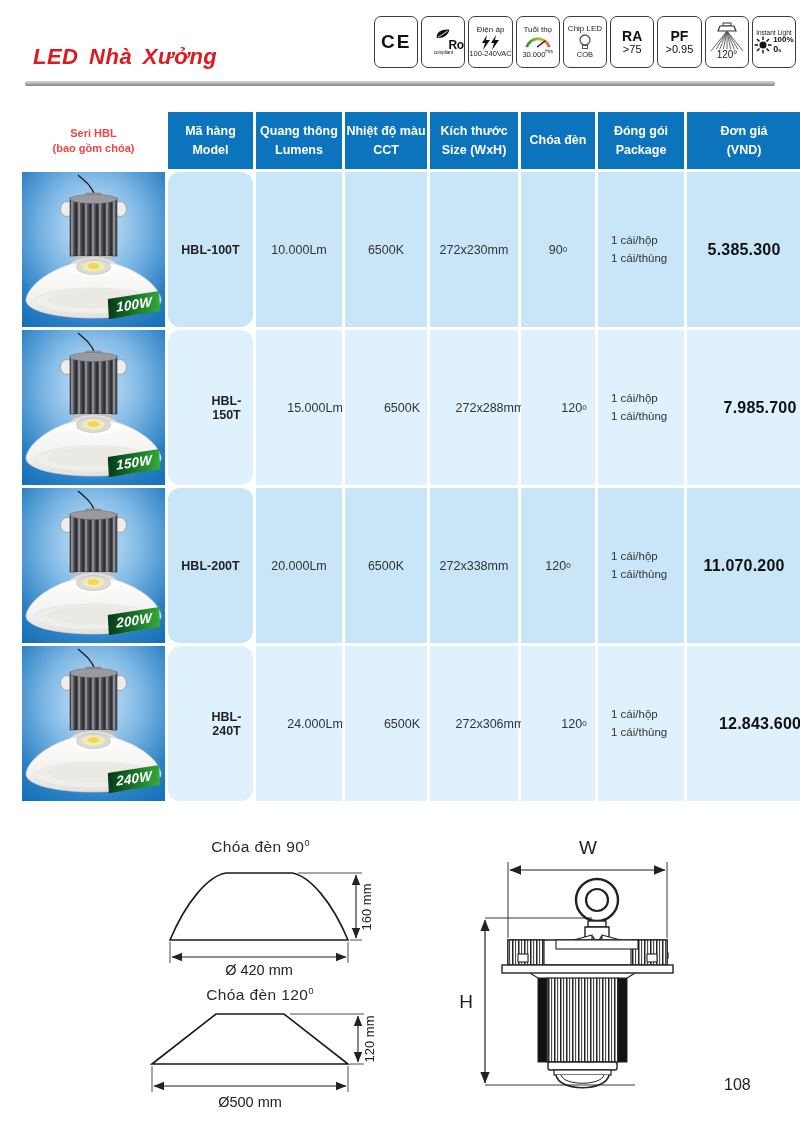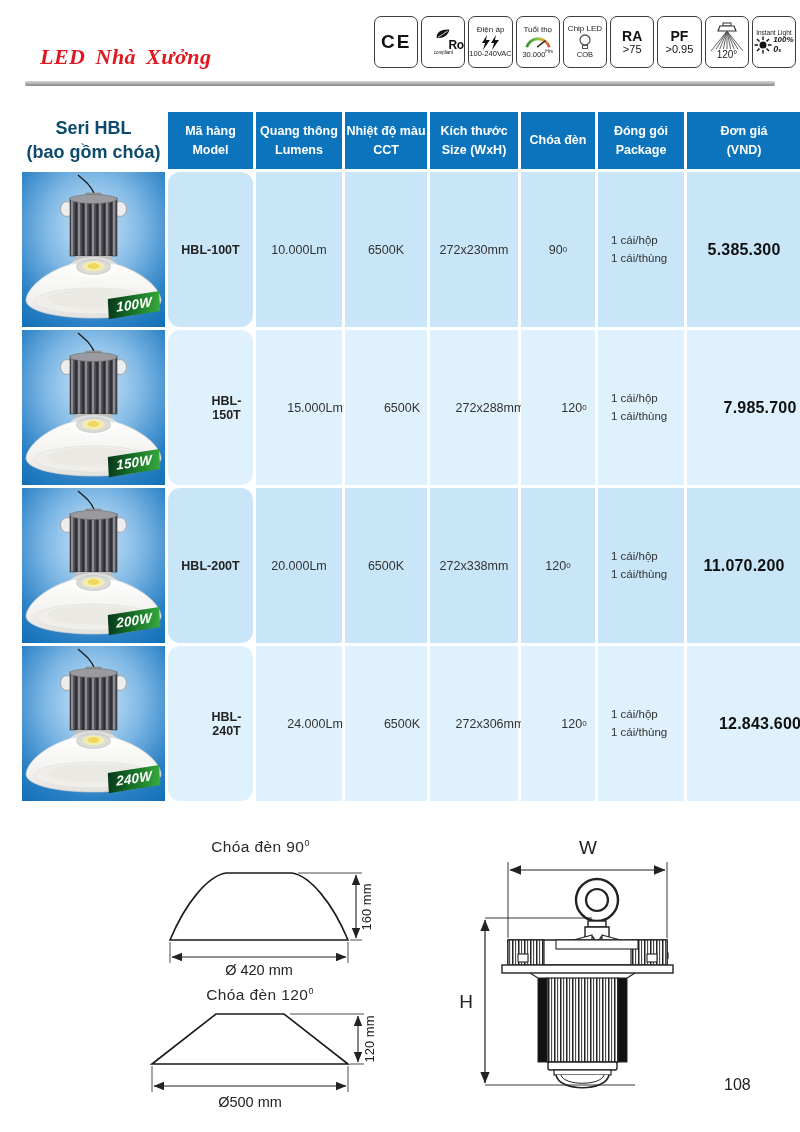--- a/index.html
+++ b/index.html
@@ -1,54 +1,54 @@
 <!DOCTYPE html>
 <html><head>
 <meta charset="utf-8">
 <style>
   * { margin:0; padding:0; box-sizing:border-box; }
   html,body { background:#fff; }
   body { font-family:"Liberation Sans","DejaVu Sans",sans-serif; }
   .page { position:relative; width:800px; height:1132px; background:#fff; overflow:hidden; }
 
   
-  .page-title { position:absolute; left:40px; top:44px; font-size:22px; font-weight:bold;
-    font-style:italic; color:#E0181F; letter-spacing:.5px; word-spacing:4px;font-family:Liberation Serif, serif; }
+  .page-title { position:absolute; left:33px; top:44px; font-size:22px; font-weight:bold;
+    font-style:italic; color:#E0181F; letter-spacing:.5px; word-spacing:4px; }
   .head-divider { position:absolute; left:25px; top:81px; width:750px; height:5px;
     background:linear-gradient(#D9D9D9,#868686); border-radius:2px; }
 
   .cert-row { position:absolute; left:374px; top:16px; width:422px; height:52px;
     display:flex; gap:3px; }
   .icon-box { flex:1; border:1.5px solid #3C3C3C; border-radius:7px; background:#fff;
     display:flex; flex-direction:column; align-items:center; justify-content:center;
     overflow:hidden; line-height:1.05; padding:1px; }
   .icon-title { font-size:8px; color:#222; white-space:nowrap; }
   .icon-value { font-size:7.5px; color:#222; white-space:nowrap; }
   .ce-text { font-size:19px; font-weight:bold; letter-spacing:2px; color:#111; }
   .rohs-label { font-size:12px; font-weight:bold; color:#111; letter-spacing:-.5px;padding-left:41px; }
   .rohs-sub { font-size:4.5px; color:#111; }
   .big-label { font-size:14px; font-weight:bold; color:#111; }
   .big-value { font-size:11px; color:#111; }
   .sup-unit { font-size:5px; vertical-align:super; }
   .inst-title { font-size:6.5px; color:#222; white-space:nowrap; }
   .inst-row { display:flex; align-items:center; gap:1px; }
-  .inst-col { display:flex; flex-direction:column; align-items:flex-start;font-style:italic; }
+  .inst-col { display:flex; flex-direction:column; align-items:flex-start; }
   .inst-pct { font-size:8px; font-weight:bold; color:#111; }
   .inst-time { font-size:9px; font-weight:bold; color:#111; }
   .inst-time .sub-s { font-size:5.5px; }
 
   
   .product-table { position:absolute; left:22px; top:112px; width:757px;
     display:grid; grid-template-columns:143px 85px 86px 82px 88px 74px 86px 1fr;
     grid-template-rows:57px repeat(4,155px); gap:3px; background:#fff; }
   .hcell { background:#0C74BC; color:#fff; font-weight:bold; font-size:12.5px;
     display:flex; flex-direction:column; align-items:center; justify-content:center;
     text-align:center; line-height:1.45; }
   .hcell span:empty { display:none; }
-  .hcell-series { background:#fff; color:#0c4a6e; font-size:18px; line-height:1.3; }
+  .hcell-series { background:#fff; color:#ef4444; font-size:11px; line-height:1.3; }
   .cell { display:flex; align-items:center; justify-content:center; text-align:center;
     color:#333; font-size:12.5px; }
   .row-a { background:#C9E6F8; }
   .row-b { background:#DFF1FC;padding-left:32px; }
   .c-model { font-weight:bold; color:#222;border-radius:12px; }
   .c-pack { font-size:11.5px; flex-direction:column; align-items:flex-start;
     justify-content:center; line-height:1.5; padding-left:13px; text-align:center; }
   .c-price { font-weight:bold; font-size:16px; color:#101010; letter-spacing:.2px; }
   .deg sup, .beam-sup { font-size:8px; }
   .c-img { position:relative; overflow:hidden; background:#1B79C0; padding:0; }

